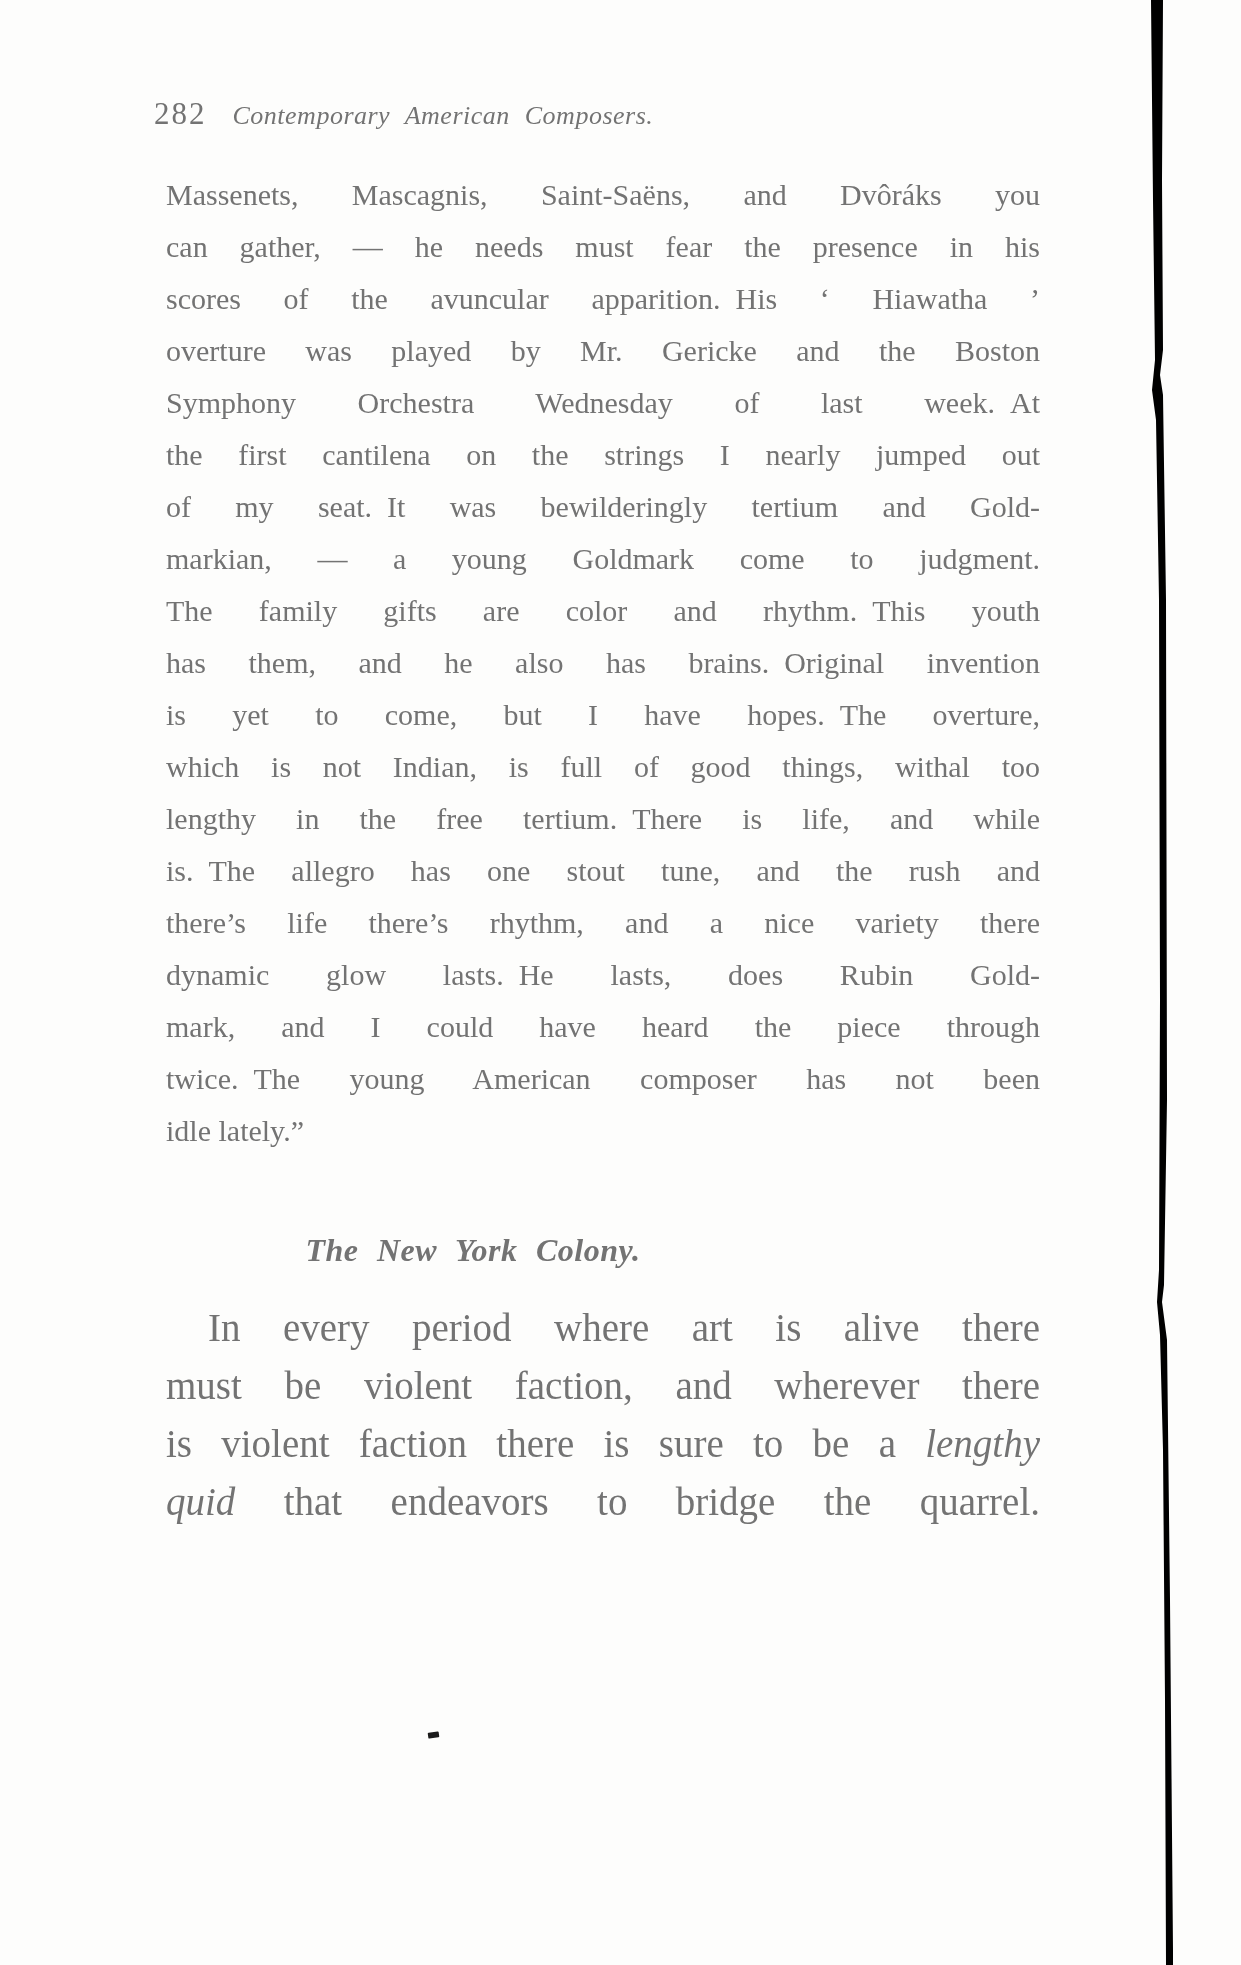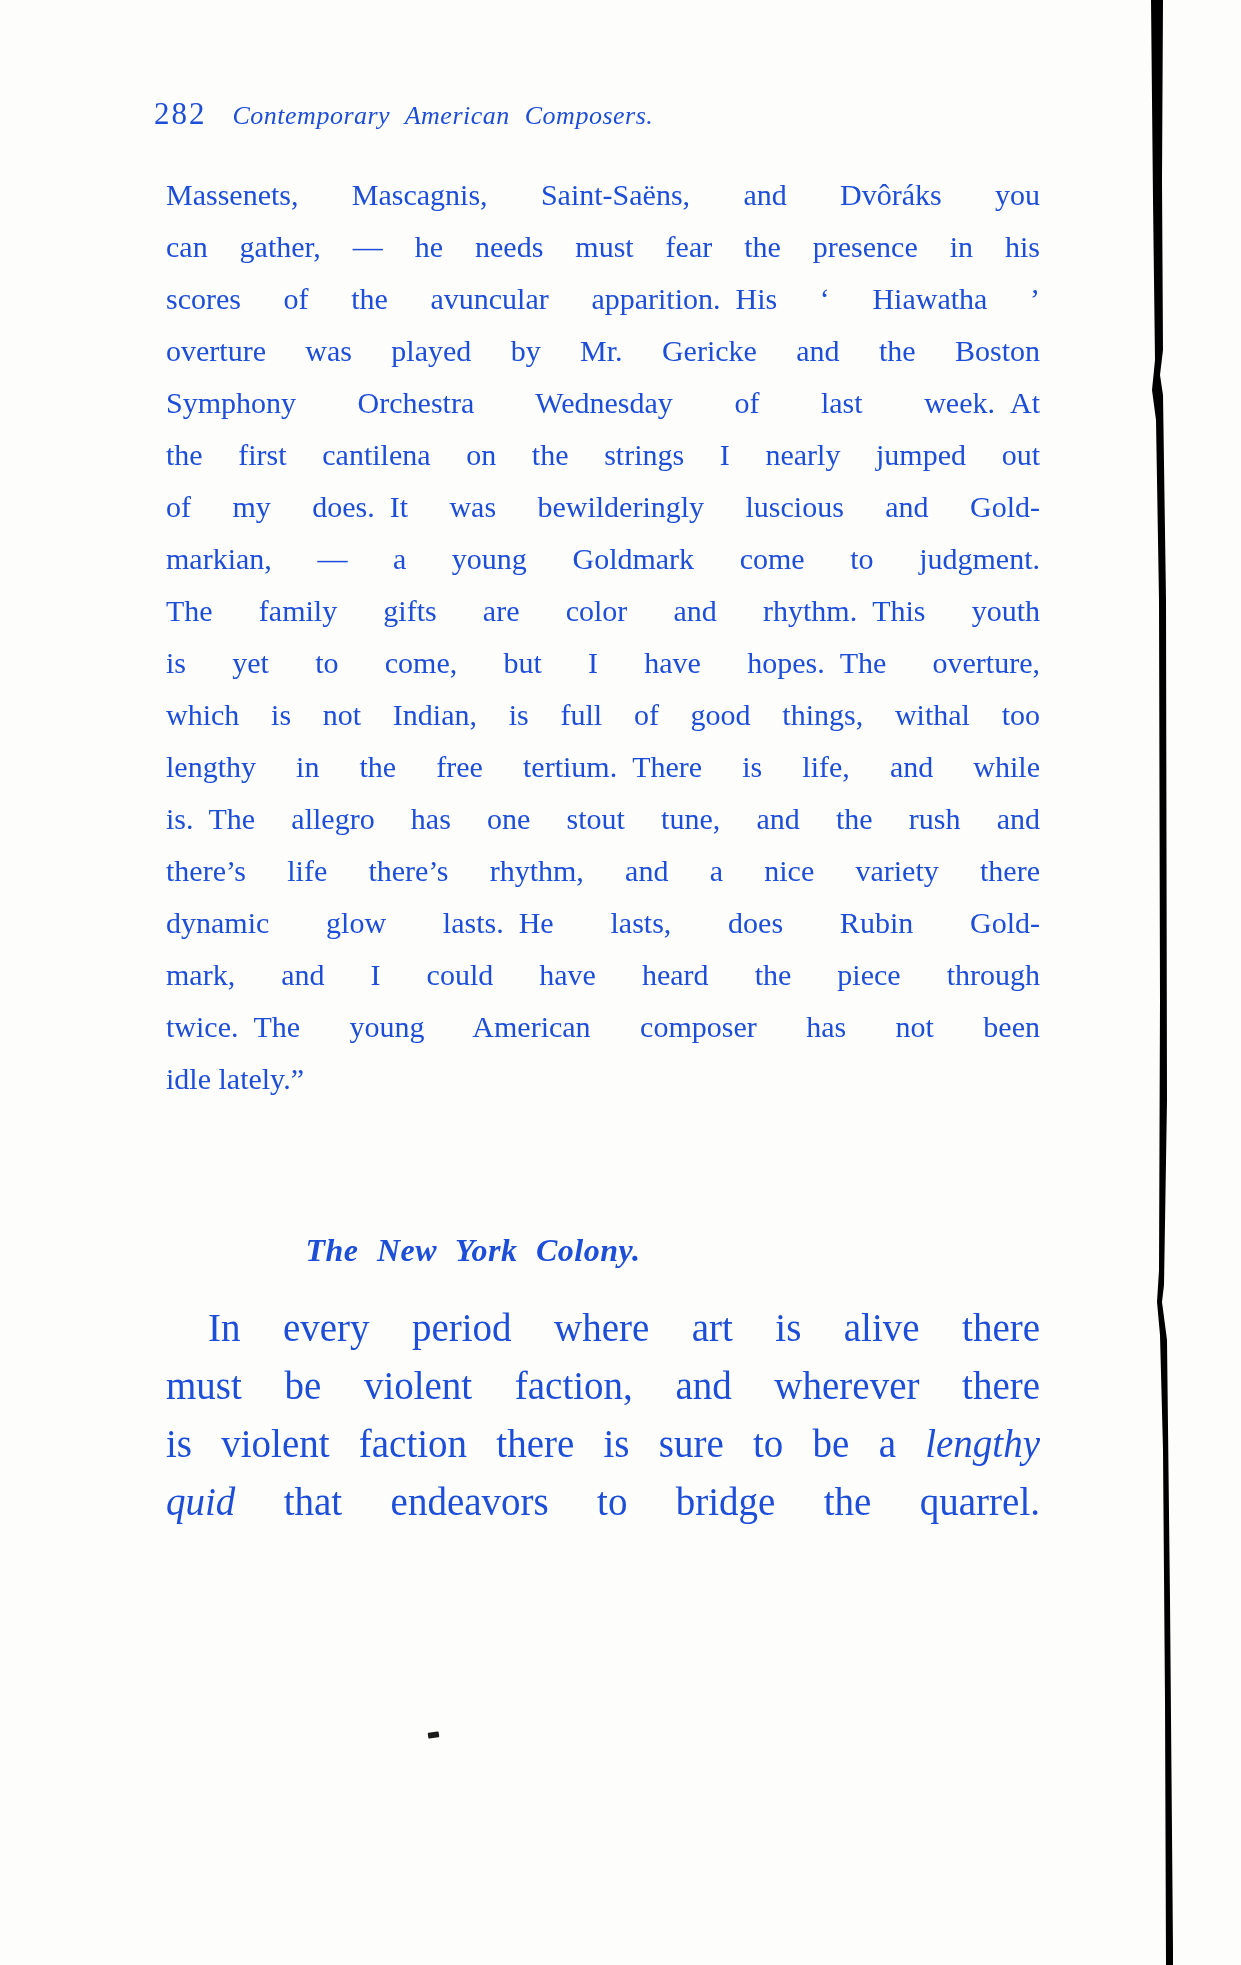--- a/index.html
+++ b/index.html
@@ -2,21 +2,21 @@
 <html><head>
 <meta charset="utf-8">
 <style>
   html,body{margin:0;padding:0;background:#e8e8e8;}
   .page{
     position:relative;
     width:1241px;height:1965px;
     background:#fdfdfc;
     overflow:hidden;
     font-family:"Liberation Serif","DejaVu Serif",serif;
-    color:#1d4ed8;
+    color:#737373;
   }
   .running-head{
     position:absolute;top:96px;left:154px;width:860px;
     display:flex;align-items:baseline;gap:26px;
     white-space:nowrap;
   }
   .folio{font-size:31px;letter-spacing:2px;}
   .running-title{
     font-style:italic;font-size:26px;
     letter-spacing:0.5px;word-spacing:8px;
@@ -67,23 +67,24 @@
     <span class="running-title">Contemporary American Composers.</span>
   </header>
 
   <section class="para para1">
       <div class="line"><span>Massenets, Mascagnis, Saint-Saëns, and Dvôráks you</span></div>
       <div class="line"><span>can gather, — he needs must fear the presence in his</span></div>
       <div class="line"><span>scores of the avuncular apparition. His ‘ Hiawatha ’</span></div>
       <div class="line"><span>overture was played by Mr. Gericke and the Boston</span></div>
       <div class="line"><span>Symphony Orchestra Wednesday of last week. At</span></div>
       <div class="line"><span>the first cantilena on the strings I nearly jumped out</span></div>
-      <div class="line"><span>of my does. It was bewilderingly luscious and Gold-</span></div>
+      <div class="line"><span>of my seat. It was bewilderingly tertium and Gold-</span></div>
       <div class="line"><span>markian, — a young Goldmark come to judgment.</span></div>
       <div class="line"><span>The family gifts are color and rhythm. This youth</span></div>
+      <div class="line"><span>has them, and he also has brains. Original invention</span></div>
       <div class="line"><span>is yet to come, but I have hopes. The overture,</span></div>
       <div class="line"><span>which is not Indian, is full of good things, withal too</span></div>
       <div class="line"><span>lengthy in the free tertium. There is life, and while</span></div>
       <div class="line"><span>is. The allegro has one stout tune, and the rush and</span></div>
       <div class="line"><span>there’s life there’s rhythm, and a nice variety there</span></div>
       <div class="line"><span>dynamic glow lasts. He lasts, does Rubin Gold-</span></div>
       <div class="line"><span>mark, and I could have heard the piece through</span></div>
       <div class="line"><span>twice. The young American composer has not been</span></div>
       <div class="line no-just"><span>idle lately.”</span></div>
     </section>

